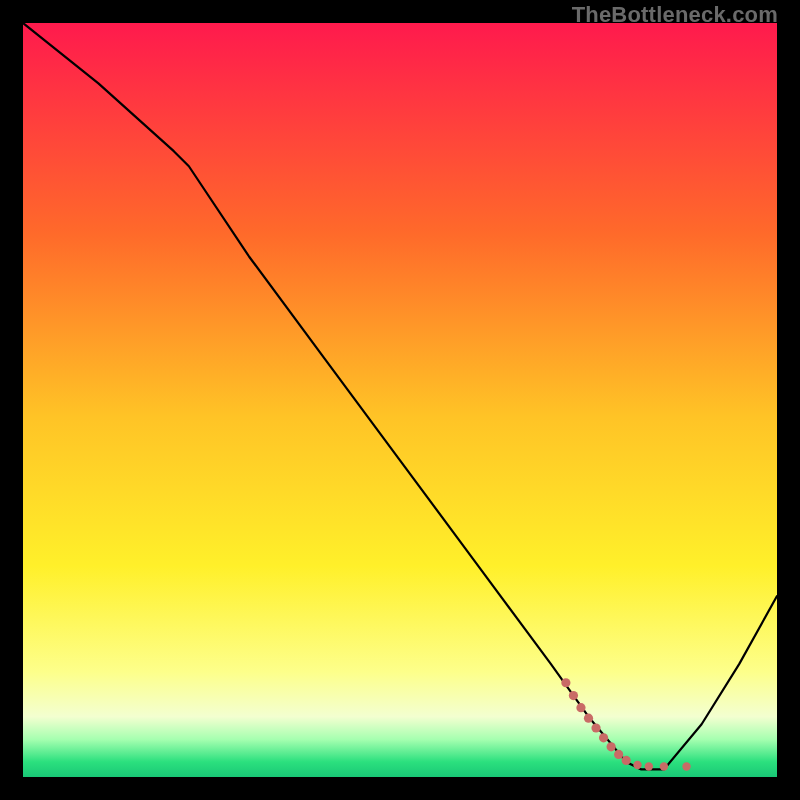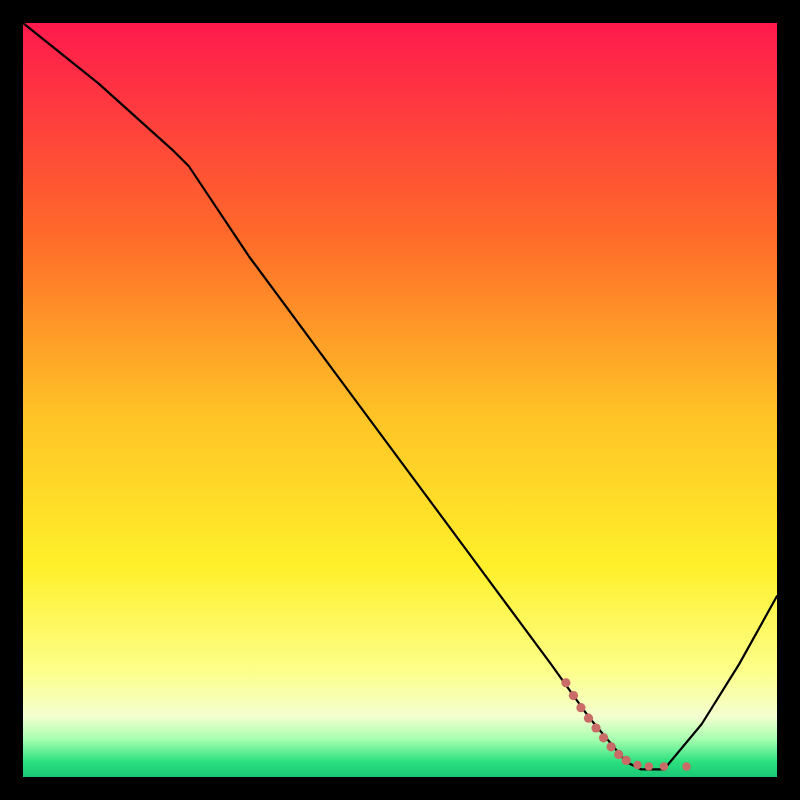--- a/index.html
+++ b/index.html
@@ -27,20 +27,21 @@
     width: 754px;
     height: 754px;
   }
   svg { display: block; }
 </style>
 </head>
 <body>
 
 <div class="frame">
 
+  <div class="watermark">TheBottleneck.com</div>
 
   <div class="plot-area">
     <svg id="chart-svg" width="754" height="754" viewBox="0 0 754 754">
       <defs>
         <linearGradient id="bg-grad" x1="0" y1="0" x2="0" y2="1">
           <stop id="g0" offset="0%" stop-color="#ff1a4d"></stop>
           <stop id="g1" offset="28%" stop-color="#ff6a2a"></stop>
           <stop id="g2" offset="52%" stop-color="#ffc326"></stop>
           <stop id="g3" offset="72%" stop-color="#fff02a"></stop>
           <stop id="g4" offset="86%" stop-color="#fdff8a"></stop>

